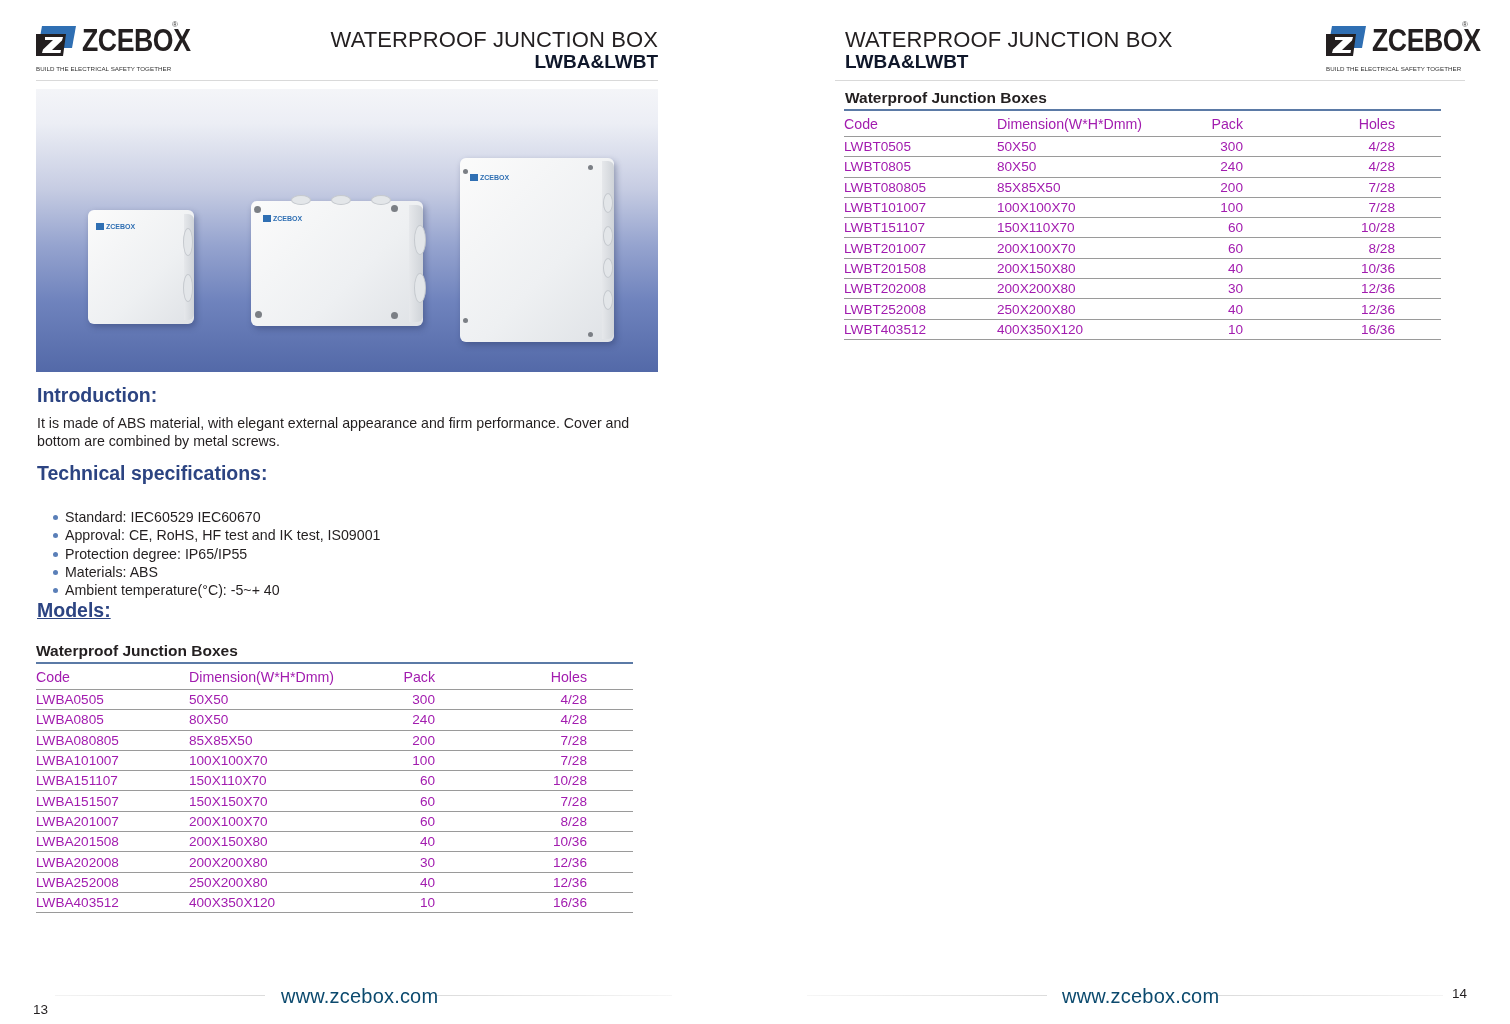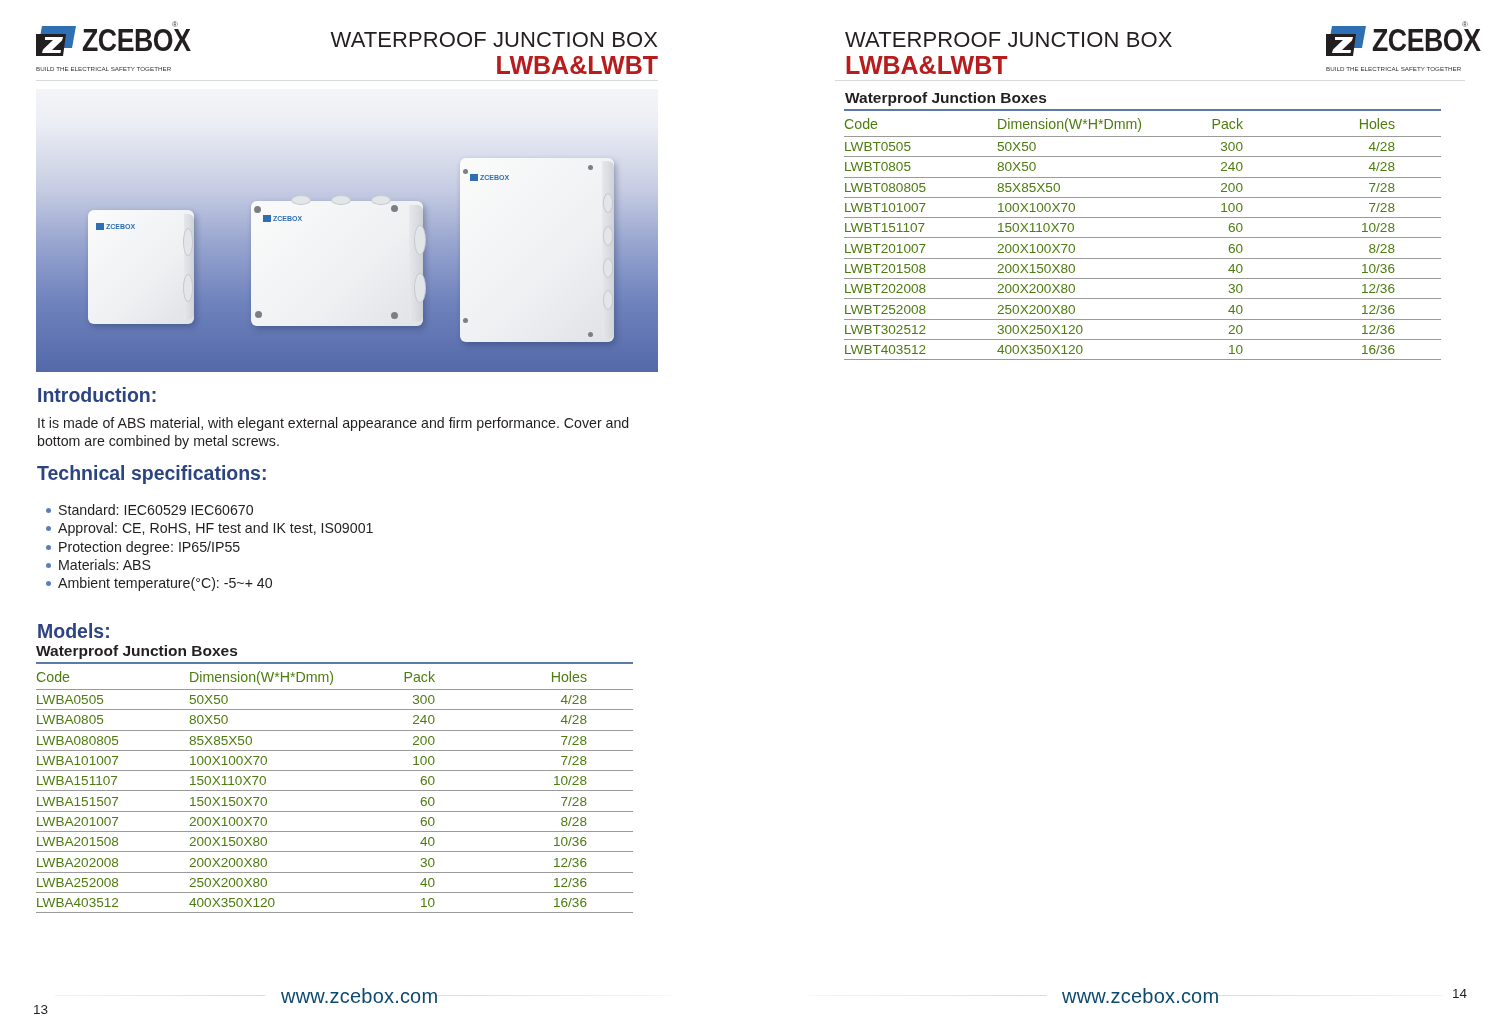--- a/index.html
+++ b/index.html
@@ -13,44 +13,44 @@
 
   
   .logo { position:absolute; width:150px; height:52px; }
   .logo-mark { position:absolute; left:0; top:6px; width:40px; height:30px; }
   .logo-text { position:absolute; left:46px; top:4px; font-size:31px; font-weight:bold; letter-spacing:-0.5px;
     color:#231f20; font-family:"Liberation Sans", sans-serif; transform:scaleX(0.86); transform-origin:left top; line-height:34px; }
   .logo-reg { position:absolute; left:136px; top:0px; font-size:8px; color:#444; }
   .logo-tag { position:absolute; left:0; top:45px; font-size:6.2px; letter-spacing:0.05px; color:#333; white-space:nowrap; }
 
   .header-title { position:absolute; font-size:22px; color:#231f20; white-space:nowrap; letter-spacing:0.1px;text-align:right; }
-  .header-sub { position:absolute; font-size:25px; font-weight:bold; color:#b91c1c; white-space:nowrap; }
+  .header-sub { position:absolute; font-size:19px; font-weight:bold; color:#0f172a; white-space:nowrap; }
   .header-rule { position:absolute; height:1px; background:#d9d9d9; }
 
   
   .hero { position:absolute; left:36px; top:89px; width:622px; height:283px; overflow:hidden;
     background:linear-gradient(to bottom, #f4f5f8 0%, #eceef5 12%, #c7cde3 35%, #96a4cf 55%, #6f83bd 75%, #5369a8 100%); }
   .box { position:absolute; background:linear-gradient(135deg,#fbfbfb 0%,#eef0f2 60%,#dfe2e6 100%);
     border-radius:6px; box-shadow:2px 3px 6px rgba(30,40,80,0.35); }
   .box-side { position:absolute; background:linear-gradient(to right,#e6e8eb,#cfd3d8); border-radius:0 6px 6px 0; }
   .knock { position:absolute; border-radius:50%; border:1px solid #c5c9ce; background:#e3e6e9; }
   .screw { position:absolute; width:7px; height:7px; border-radius:50%; background:#7b7f85; }
   .box-brand { position:absolute; font-size:7px; font-weight:bold; color:#2f6fb3; white-space:nowrap; }
   .box-brand .zb { display:inline-block; width:8px; height:7px; background:#2f6fb3; margin-right:2px; vertical-align:-1px; }
 
   
   .section-h { position:absolute; font-size:19.5px; font-weight:bold; color:#2c4482; white-space:nowrap; }
   .para { position:absolute; font-size:14.2px; line-height:18px; color:#231f20; }
-  .spec-list { position:absolute; left:36px; top:492px; margin:9px; padding:0; list-style:none; }
+  .spec-list { position:absolute; left:36px; top:492px; margin:16px; padding:0; list-style:none; }
   .spec-list li { font-size:14.2px; height:18.3px; line-height:18.3px; white-space:nowrap; position:relative; padding-left:13px; }
   .spec-list li .dot { position:absolute; left:1px; top:7px; width:5px; height:5px; border-radius:50%; background:#5a7fb8; }
 
   
   .tbl-title { position:absolute; font-size:15.5px; font-weight:bold; color:#231f20; white-space:nowrap; }
-  .tbl { position:absolute; border-collapse:collapse; font-size:13.6px; color:#4d7c0f; }
+  .tbl { position:absolute; border-collapse:collapse; font-size:13.6px; color:#a21caf; }
   .tbl-head-rule { position:absolute; height:2px; background:#5b7aa6; }
   .tbl th { font-weight:normal; font-size:14.2px; text-align:left; height:24px; padding:0; vertical-align:middle; border-bottom:1px solid #9a9a9a; }
   .tbl td { height:19.3px; padding:0; vertical-align:middle; border-bottom:1px solid #9a9a9a; white-space:nowrap; }
   .tbl .c-code { width:153px; }
   .tbl .c-dim { width:206px; }
   .tbl .c-pack { width:40px; text-align:right; }
   .tbl .c-holes { width:152px; text-align:right; }
   .tbl th.c-pack { text-align:right; }
   .tbl th.c-holes { text-align:right; }
   .tbl .spacer { width:46px; }
@@ -122,21 +122,21 @@
 
   <div class="section-h" style="left:37px; top:462px;">Technical specifications:</div>
   <ul class="spec-list">
     <li><span class="dot"></span><span>Standard: IEC60529 IEC60670</span></li>
     <li><span class="dot"></span><span>Approval: CE, RoHS, HF test and IK test, IS09001</span></li>
     <li><span class="dot"></span><span>Protection degree: IP65/IP55</span></li>
     <li><span class="dot"></span><span>Materials: ABS</span></li>
     <li><span class="dot"></span><span>Ambient temperature(°C): -5~+ 40</span></li>
   </ul>
 
-  <div class="section-h" style="left:37px; top:620px;">Models:</div>
+  <div class="section-h" style="left:37px; top:599px;text-decoration:underline;">Models:</div>
   <div class="tbl-title" style="left:36px; top:642px;">Waterproof Junction Boxes</div>
   <div class="tbl-head-rule" style="left:36px; top:662px; width:597px;"></div>
   <table class="tbl" style="left:36px; top:665px; width:597px;">
     <thead>
       <tr>
         <th class="c-code">Code</th>
         <th class="c-dim">Dimension(W*H*Dmm)</th>
         <th class="c-pack">Pack</th>
         <th class="c-holes">Holes</th>
         <th class="spacer"></th>
@@ -317,27 +317,20 @@
           <td class="spacer"></td>
         </tr>
         <tr>
           <td class="c-code">LWBT252008</td>
           <td class="c-dim">250X200X80</td>
           <td class="c-pack">40</td>
           <td class="c-holes">12/36</td>
           <td class="spacer"></td>
         </tr>
         <tr>
-          <td class="c-code">LWBT302512</td>
-          <td class="c-dim">300X250X120</td>
-          <td class="c-pack">20</td>
-          <td class="c-holes">12/36</td>
-          <td class="spacer"></td>
-        </tr>
-        <tr>
           <td class="c-code">LWBT403512</td>
           <td class="c-dim">400X350X120</td>
           <td class="c-pack">10</td>
           <td class="c-holes">16/36</td>
           <td class="spacer"></td>
         </tr>
       </tbody>
   </table>
 
   <div class="footer-line" style="left:52px; width:240px; background:linear-gradient(to right,#f6f6f6,#dcdcdc);"></div>

